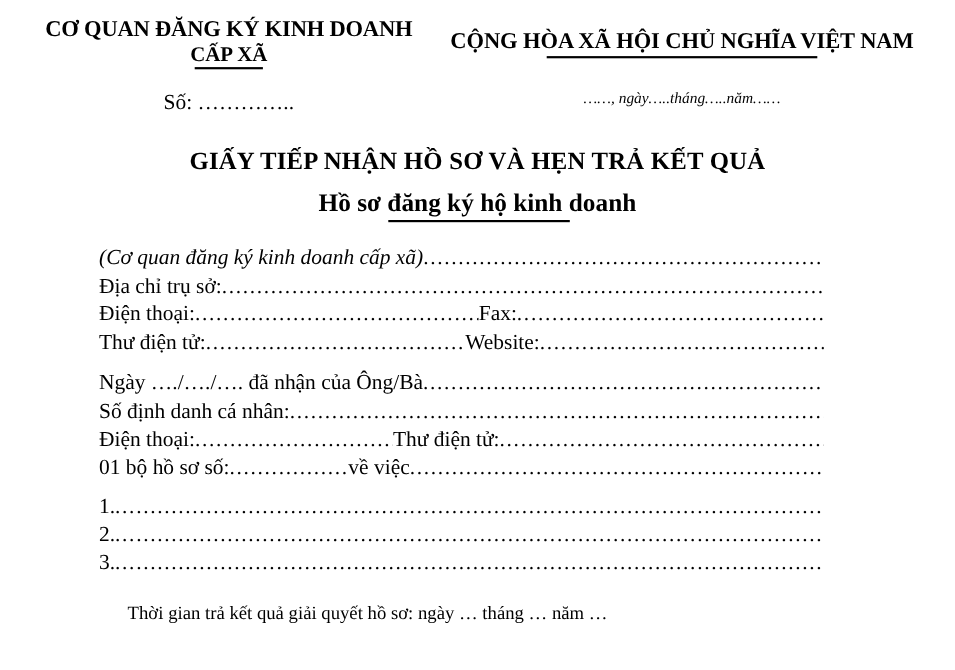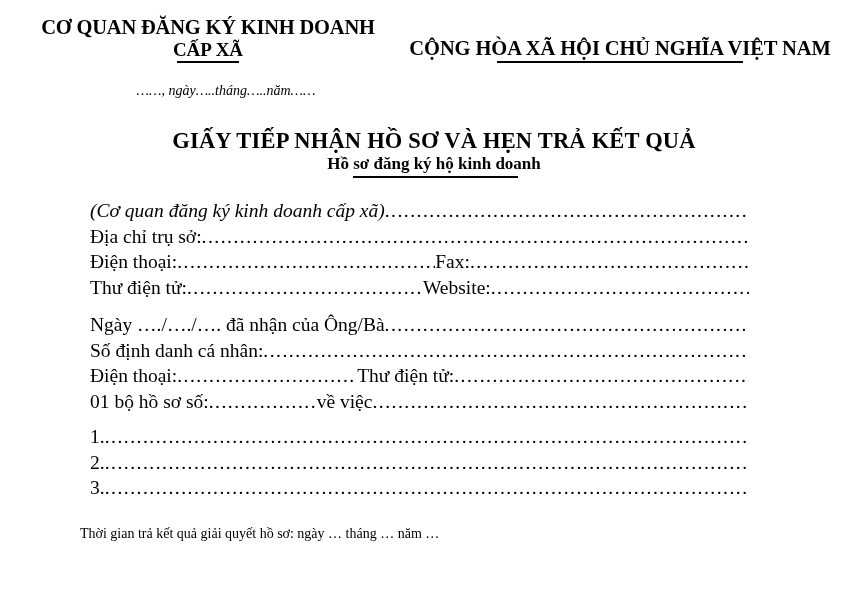--- a/index.html
+++ b/index.html
@@ -19,21 +19,21 @@
   .page {
     position: relative;
     width: 868px;
     height: 609px;
     box-sizing: border-box;
   }
 
   
   .header {
     display: flex;
-    align-items: flex-end;
+    align-items: center;
     padding-top: 16px;
   }
   .header-col {
     text-align: center;
   }
   .header-col.left {
     width: 372px;
     margin-left: 22px;
   }
   .header-col.right {
@@ -106,23 +106,23 @@
   .doc-title {
     text-align: center;
     font-size: 22.5px;
     font-weight: bold;
     letter-spacing: 0.2px;
     margin-top: 29px;
     white-space: nowrap;
   }
   .doc-subtitle {
     text-align: center;
-    font-size: 17px;
-    font-weight: bold;
-    margin-top: 0;
+    font-size: 23px;
+    font-weight: bold;
+    margin-top: 12px;
     white-space: nowrap;
   }
   .subtitle-rule-wrap {
     display: flex;
     justify-content: center;
     margin-top: 2px;
   }
   .subtitle-rule {
     width: 165px;
     height: 2px;
@@ -165,22 +165,22 @@
   .dots.w-tel   { width: 258px; }
   .dots.w-email { width: 236px; }
   .dots.w-tel2  { width: 180px; }
   .dots.w-set   { width: 108px; }
 
   .gap-sm { height: 10px; }
   .gap-md { height: 12px; }
   .gap-lg { height: 20px; }
 
   .closing {
-    padding-left: 80px;
-    font-size: 14px;
+    padding-left: 116px;
+    font-size: 17px;
     line-height: 25.5px;
     white-space: nowrap;
   }
 </style>
 </head>
 <body>
 
 <div class="page">
 
   <div class="header">
@@ -196,20 +196,21 @@
     <div class="header-col right">
       <div class="nation-line1">CỘNG HÒA XÃ HỘI CHỦ NGHĨA VIỆT NAM</div>
       <div class="rule-wrap">
         <div class="rule long"></div>
       </div>
     </div>
 
   </div>
 
   <div class="meta-row">
+    <div class="meta-number">Số: …………..</div>
     <div class="meta-date">……, ngày…..tháng…..năm……</div>
   </div>
 
   <div class="doc-title">GIẤY TIẾP NHẬN HỒ SƠ VÀ HẸN TRẢ KẾT QUẢ</div>
   <div class="doc-subtitle">Hồ sơ đăng ký hộ kinh doanh</div>
   <div class="subtitle-rule-wrap">
     <div class="subtitle-rule"></div>
   </div>
 
   <div class="body-block">

